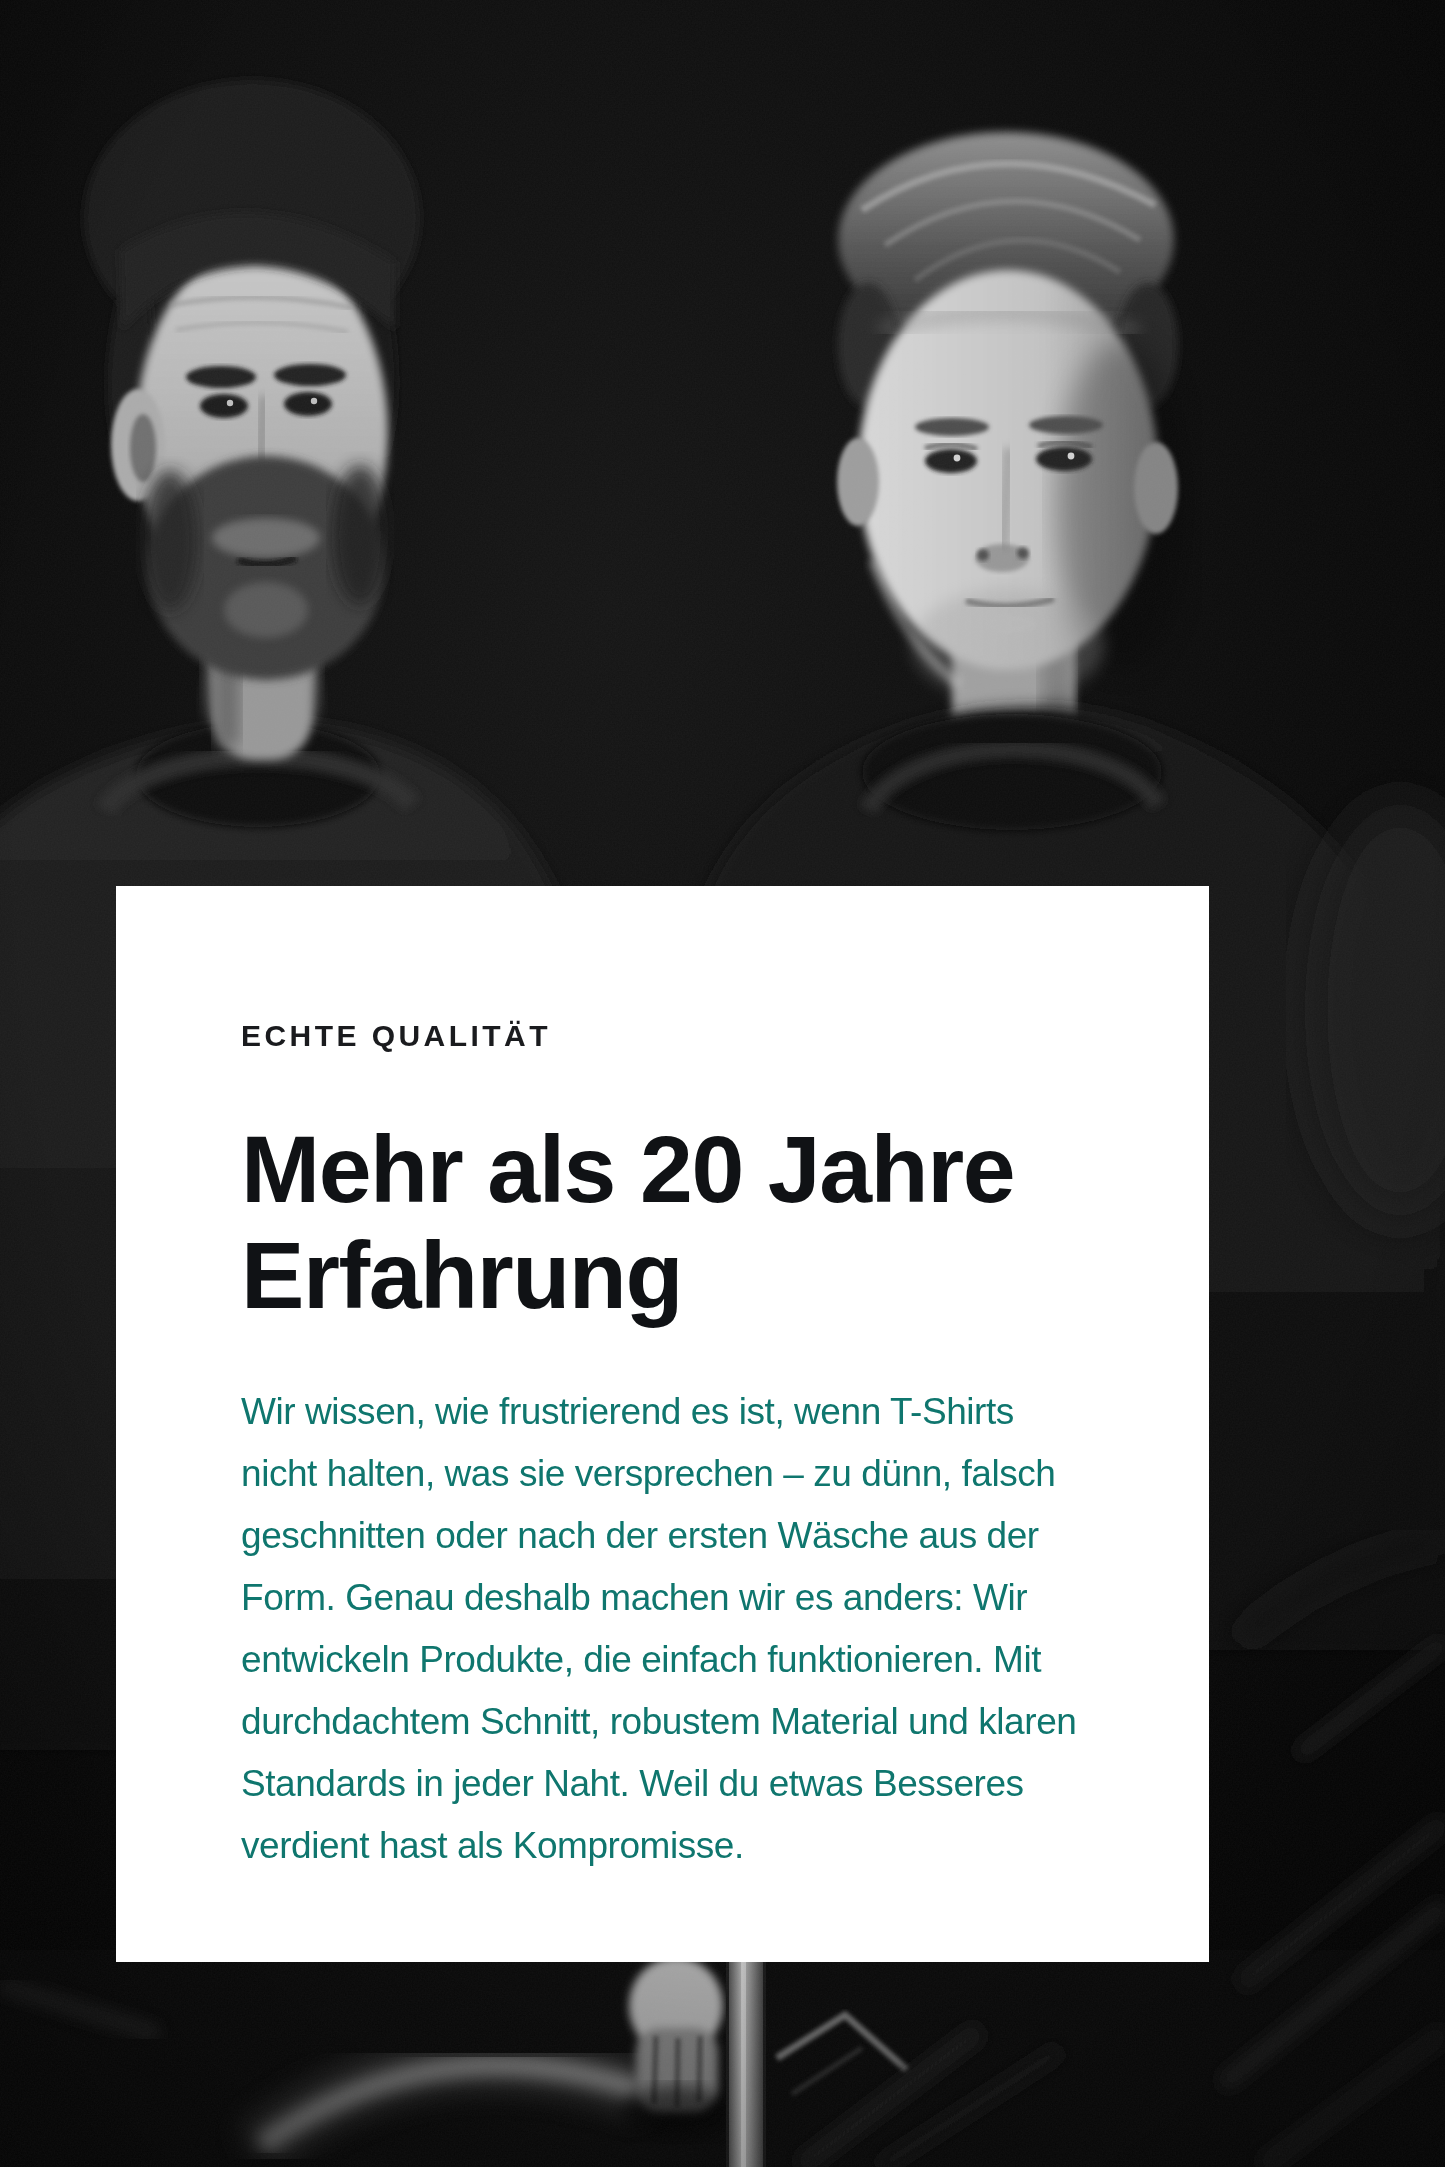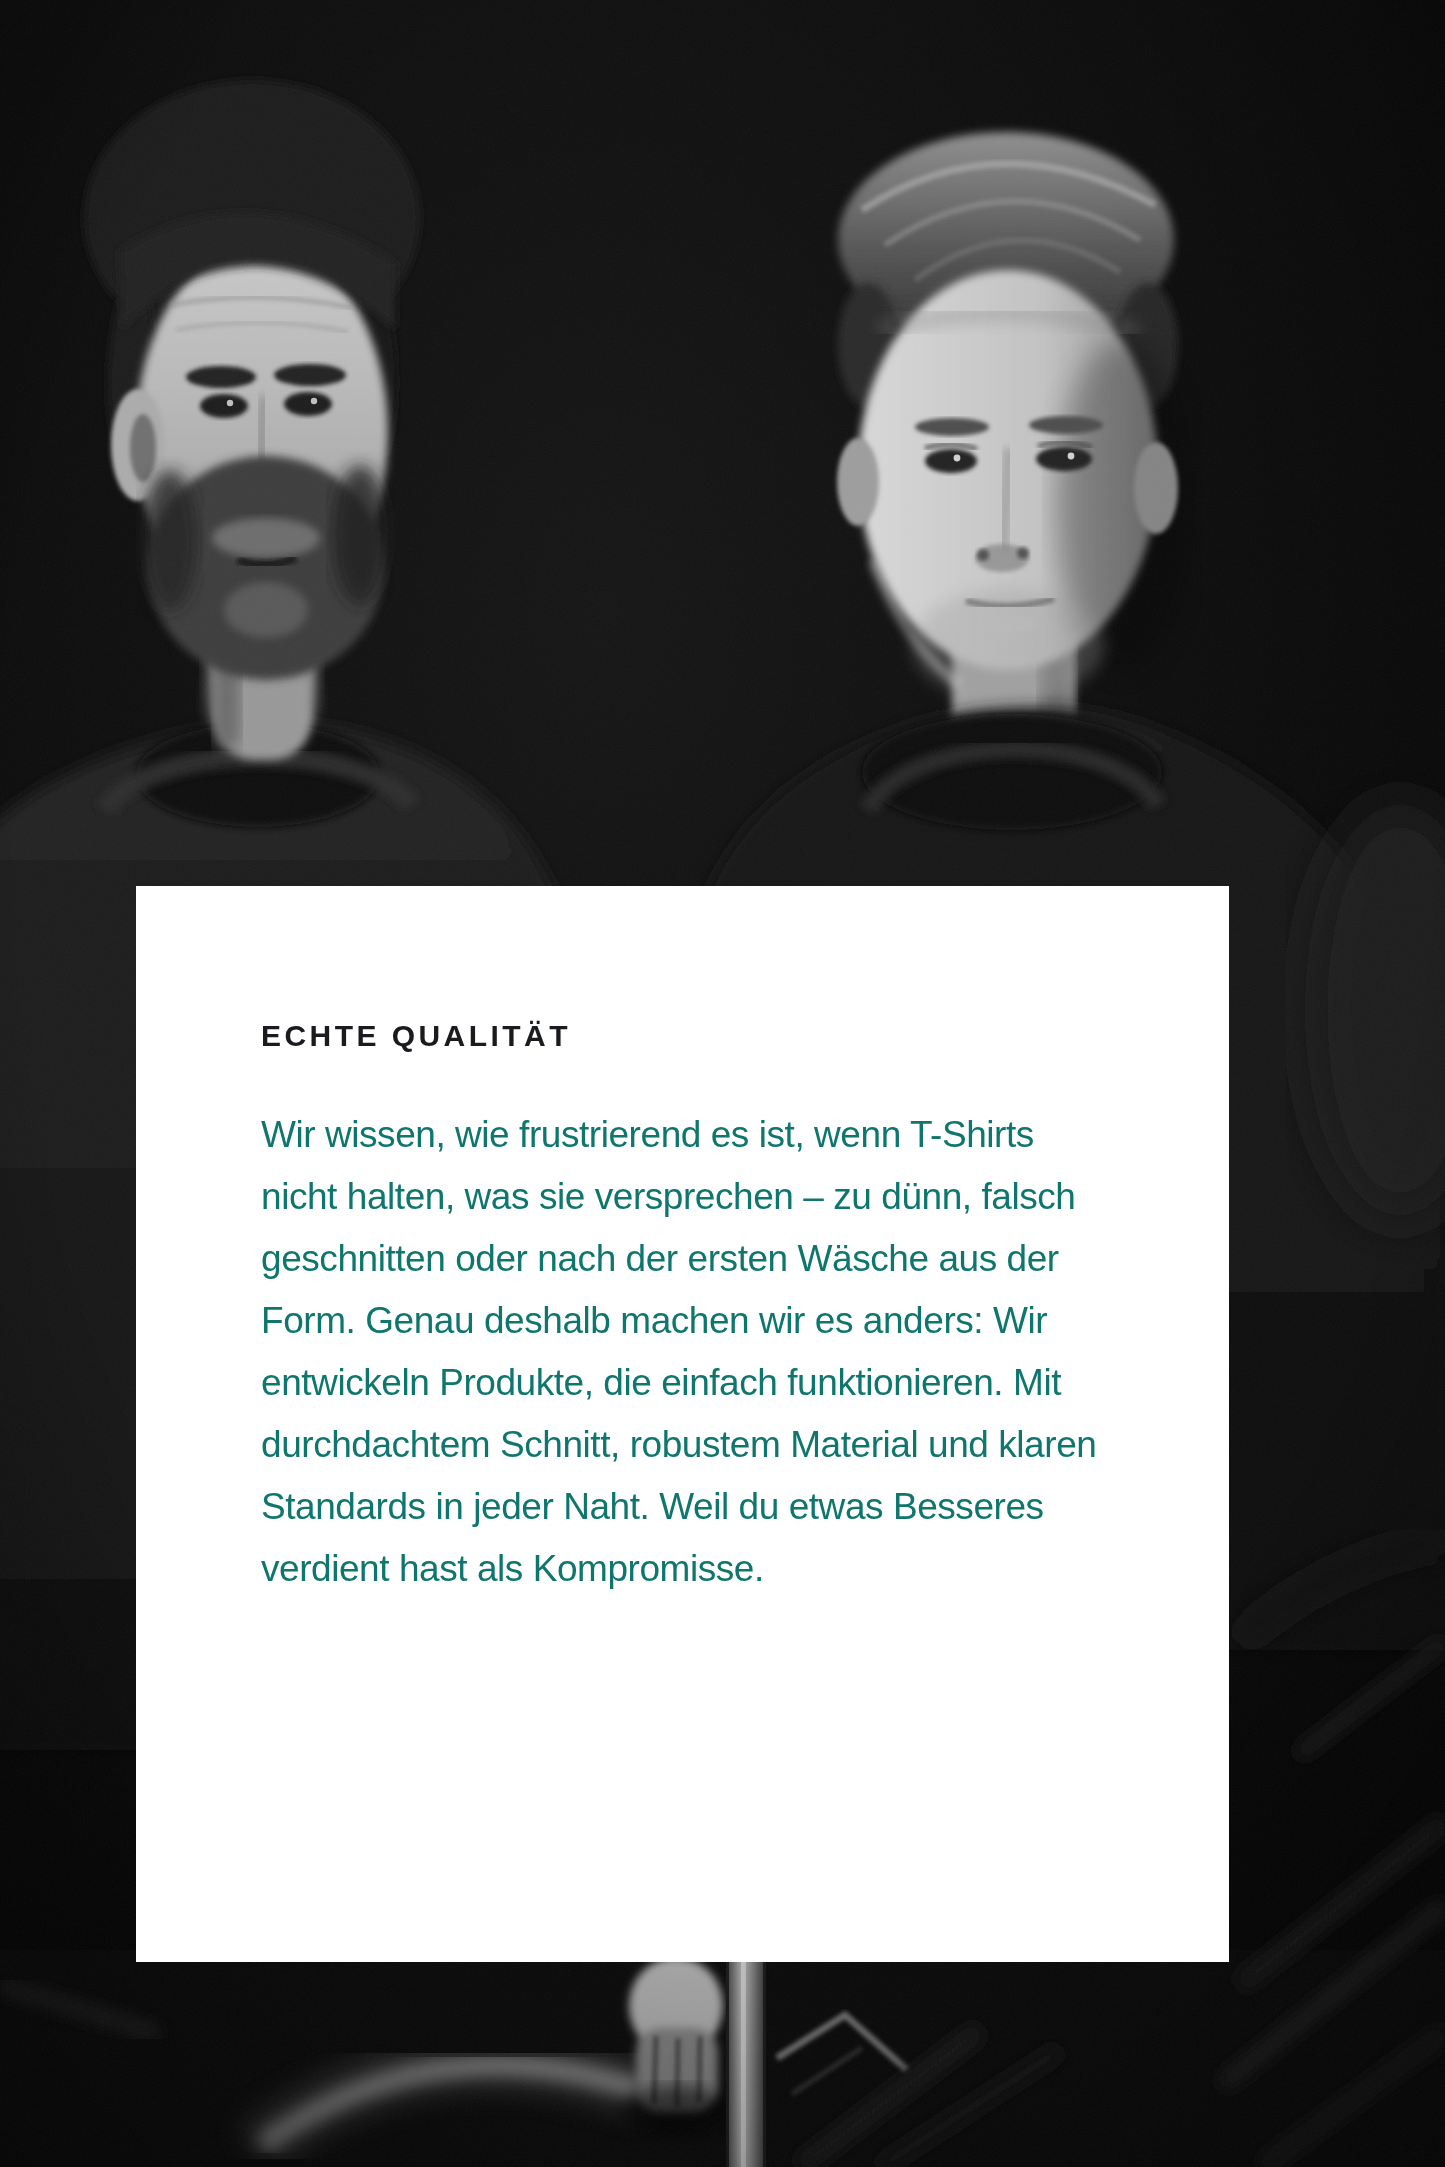--- a/index.html
+++ b/index.html
@@ -4,21 +4,21 @@
 <style>
   html,body{margin:0;padding:0}
   body{
     width:1445px;height:2167px;
     position:relative;overflow:hidden;
     background:#070707;
     font-family:"Liberation Sans","DejaVu Sans",sans-serif;
   }
   .photo{position:absolute;inset:0;width:1445px;height:2167px}
   .card{
-    position:absolute;left:136px;top:886px;
+    position:absolute;left:116px;top:886px;
     width:1093px;height:1076px;
     background:#ffffff;
     box-sizing:border-box;
     padding:135px 110px 0 125px;
     overflow:hidden;
   }
   .eyebrow{
     font-size:30px;font-weight:700;line-height:30px;
     letter-spacing:.115em;color:#1a1b1e;white-space:pre;
   }
@@ -215,20 +215,22 @@
     <path d="M 1298 1755 L 1445 1642" stroke="#1b1b1b" stroke-width="16" filter="url(#b8)"></path>
     <path d="M 1240 1640 Q 1330 1560 1445 1540" stroke="#141414" stroke-width="26" fill="none" filter="url(#b14)"></path>
   </g>
 
   <rect x="0" y="0" width="1445" height="2167" fill="url(#vignette)"></rect>
   <rect x="0" y="0" width="1445" height="2167" filter="url(#grain)" opacity="0.10"></rect>
 </svg>
 
 <section class="card">
   <div class="eyebrow">ECHTE QUALITÄT</div>
+  <h1 class="heading">Mehr als 20 Jahre
+Erfahrung</h1>
   <p class="body-text">Wir wissen, wie frustrierend es ist, wenn T-Shirts
 nicht halten, was sie versprechen – zu dünn, falsch
 geschnitten oder nach der ersten Wäsche aus der
 Form. Genau deshalb machen wir es anders: Wir
 entwickeln Produkte, die einfach funktionieren. Mit
 durchdachtem Schnitt, robustem Material und klaren
 Standards in jeder Naht. Weil du etwas Besseres
 verdient hast als Kompromisse.</p>
 </section>
 

